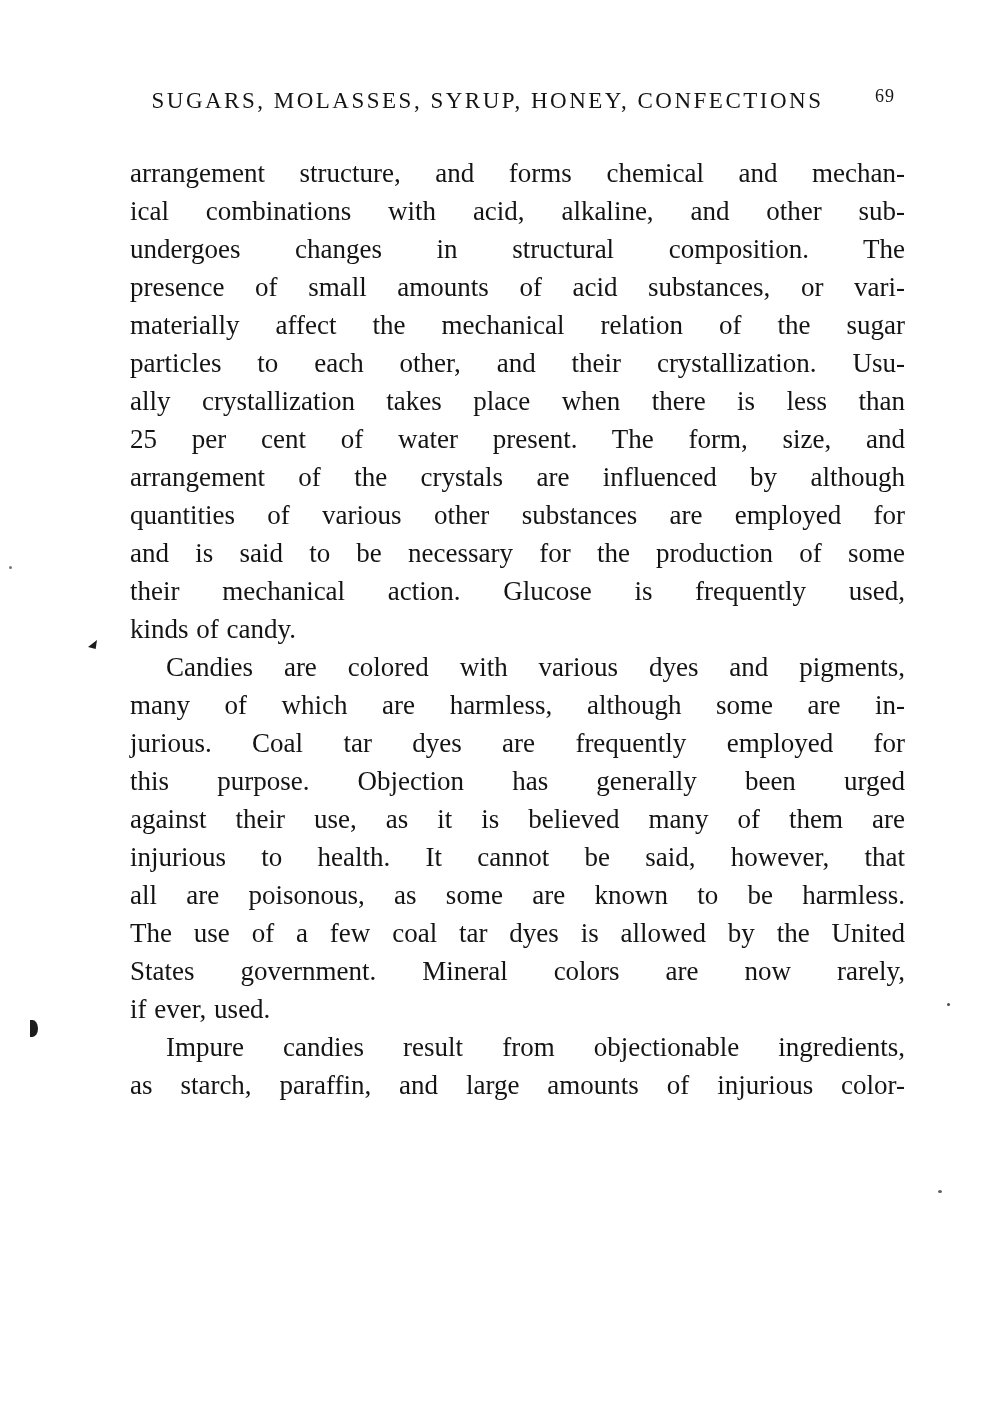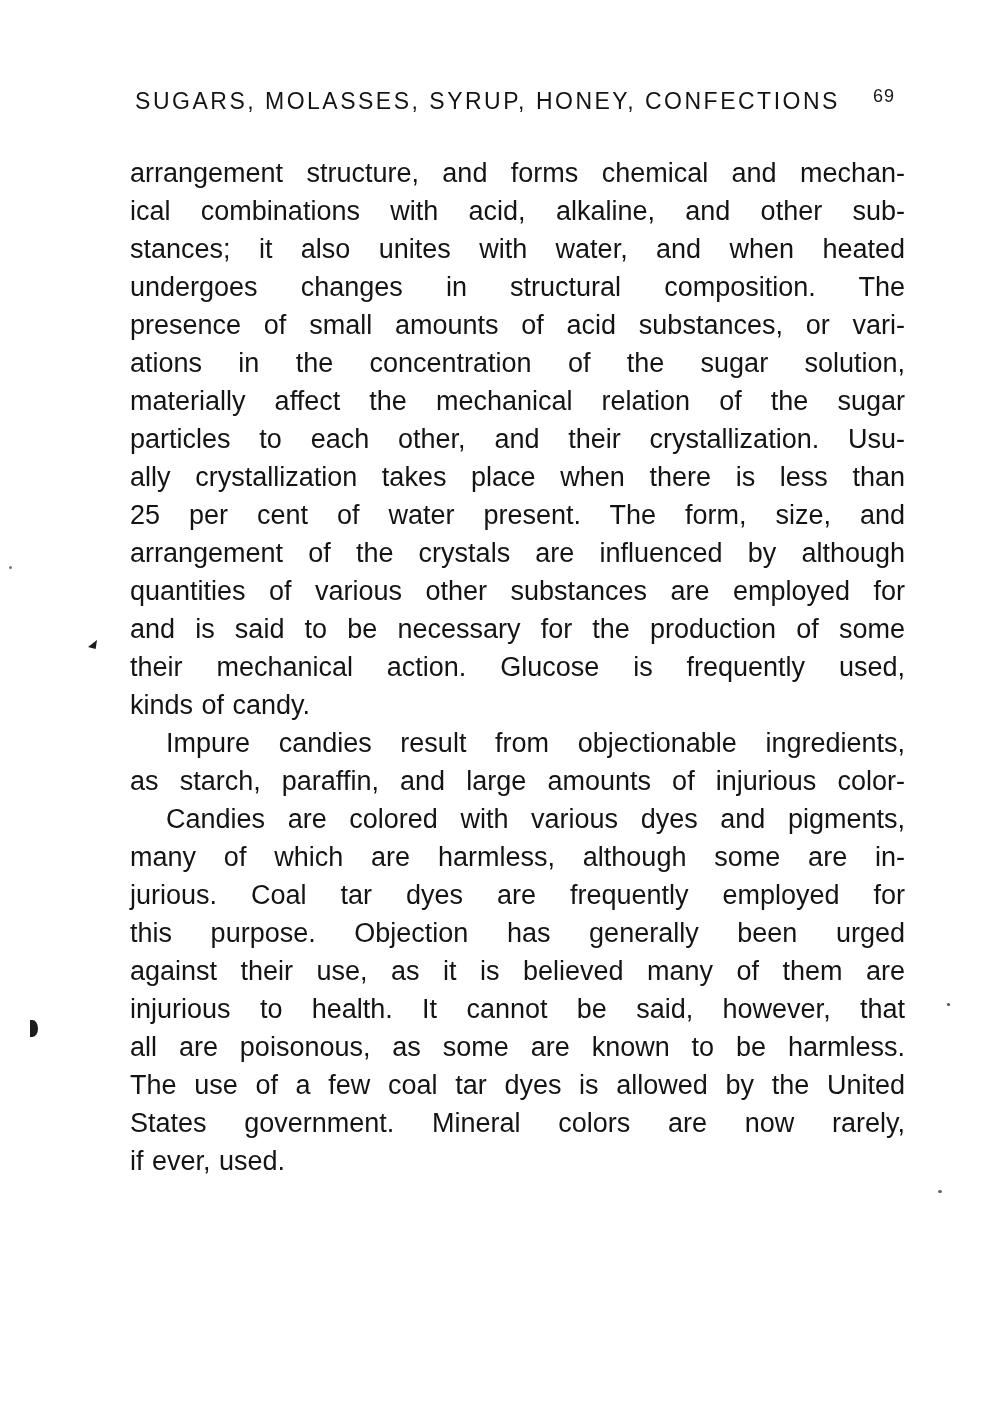--- a/index.html
+++ b/index.html
@@ -6,21 +6,21 @@
     margin: 0;
     padding: 0;
     background: #e8e8e8;
   }
   .page {
     position: relative;
     width: 1000px;
     height: 1428px;
     background: #ffffff;
     overflow: hidden;
-    font-family: Liberation Sans, sans-serif;
+    font-family: Liberation Serif, serif;
     color: #141414;
   }
   .running-header {
     position: absolute;
     left: 130px;
     top: 88px;
     width: 775px;
     height: 36px;
   }
   .running-header .title {
@@ -82,53 +82,51 @@
   <div class="running-header">
     <span class="title">SUGARS, MOLASSES, SYRUP, HONEY, CONFECTIONS</span>
     <span class="folio">69</span>
   </div>
 
   <div class="textblock">
 
     <div class="para">
       <div class="line">arrangement structure, and forms chemical and mechan-</div>
       <div class="line">ical combinations with acid, alkaline, and other sub-</div>
-      <div class="line">stances; it also unites with water, and when heated</div>
       <div class="line">undergoes changes in structural composition. The</div>
       <div class="line">presence of small amounts of acid substances, or vari-</div>
-      <div class="line">ations in the concentration of the sugar solution,</div>
       <div class="line">materially affect the mechanical relation of the sugar</div>
       <div class="line">particles to each other, and their crystallization. Usu-</div>
       <div class="line">ally crystallization takes place when there is less than</div>
       <div class="line">25 per cent of water present. The form, size, and</div>
       <div class="line">arrangement of the crystals are influenced by although</div>
       <div class="line">quantities of various other substances are employed for</div>
       <div class="line">and is said to be necessary for the production of some</div>
       <div class="line">their mechanical action. Glucose is frequently used,</div>
       <div class="line last">kinds of candy.</div>
-    </div>
-
-    <div class="para">
-      <div class="line indent">Impure candies result from objectionable ingredients,</div>
-      <div class="line">as starch, paraffin, and large amounts of injurious color-</div>
     </div>
 
     <div class="para">
       <div class="line indent">Candies are colored with various dyes and pigments,</div>
       <div class="line">many of which are harmless, although some are in-</div>
       <div class="line">jurious. Coal tar dyes are frequently employed for</div>
       <div class="line">this purpose. Objection has generally been urged</div>
       <div class="line">against their use, as it is believed many of them are</div>
       <div class="line">injurious to health. It cannot be said, however, that</div>
       <div class="line">all are poisonous, as some are known to be harmless.</div>
       <div class="line">The use of a few coal tar dyes is allowed by the United</div>
       <div class="line">States government. Mineral colors are now rarely,</div>
       <div class="line last">if ever, used.</div>
     </div>
 
+    <div class="para">
+      <div class="line indent">Impure candies result from objectionable ingredients,</div>
+      <div class="line">as starch, paraffin, and large amounts of injurious color-</div>
+    </div>
+
   </div>
 
   <div class="speck s1"></div>
   <div class="speck s2"></div>
   <div class="speck s3"></div>
   <div class="speck s4"></div>
   <div class="speck s5"></div>
 
 </div>
 

